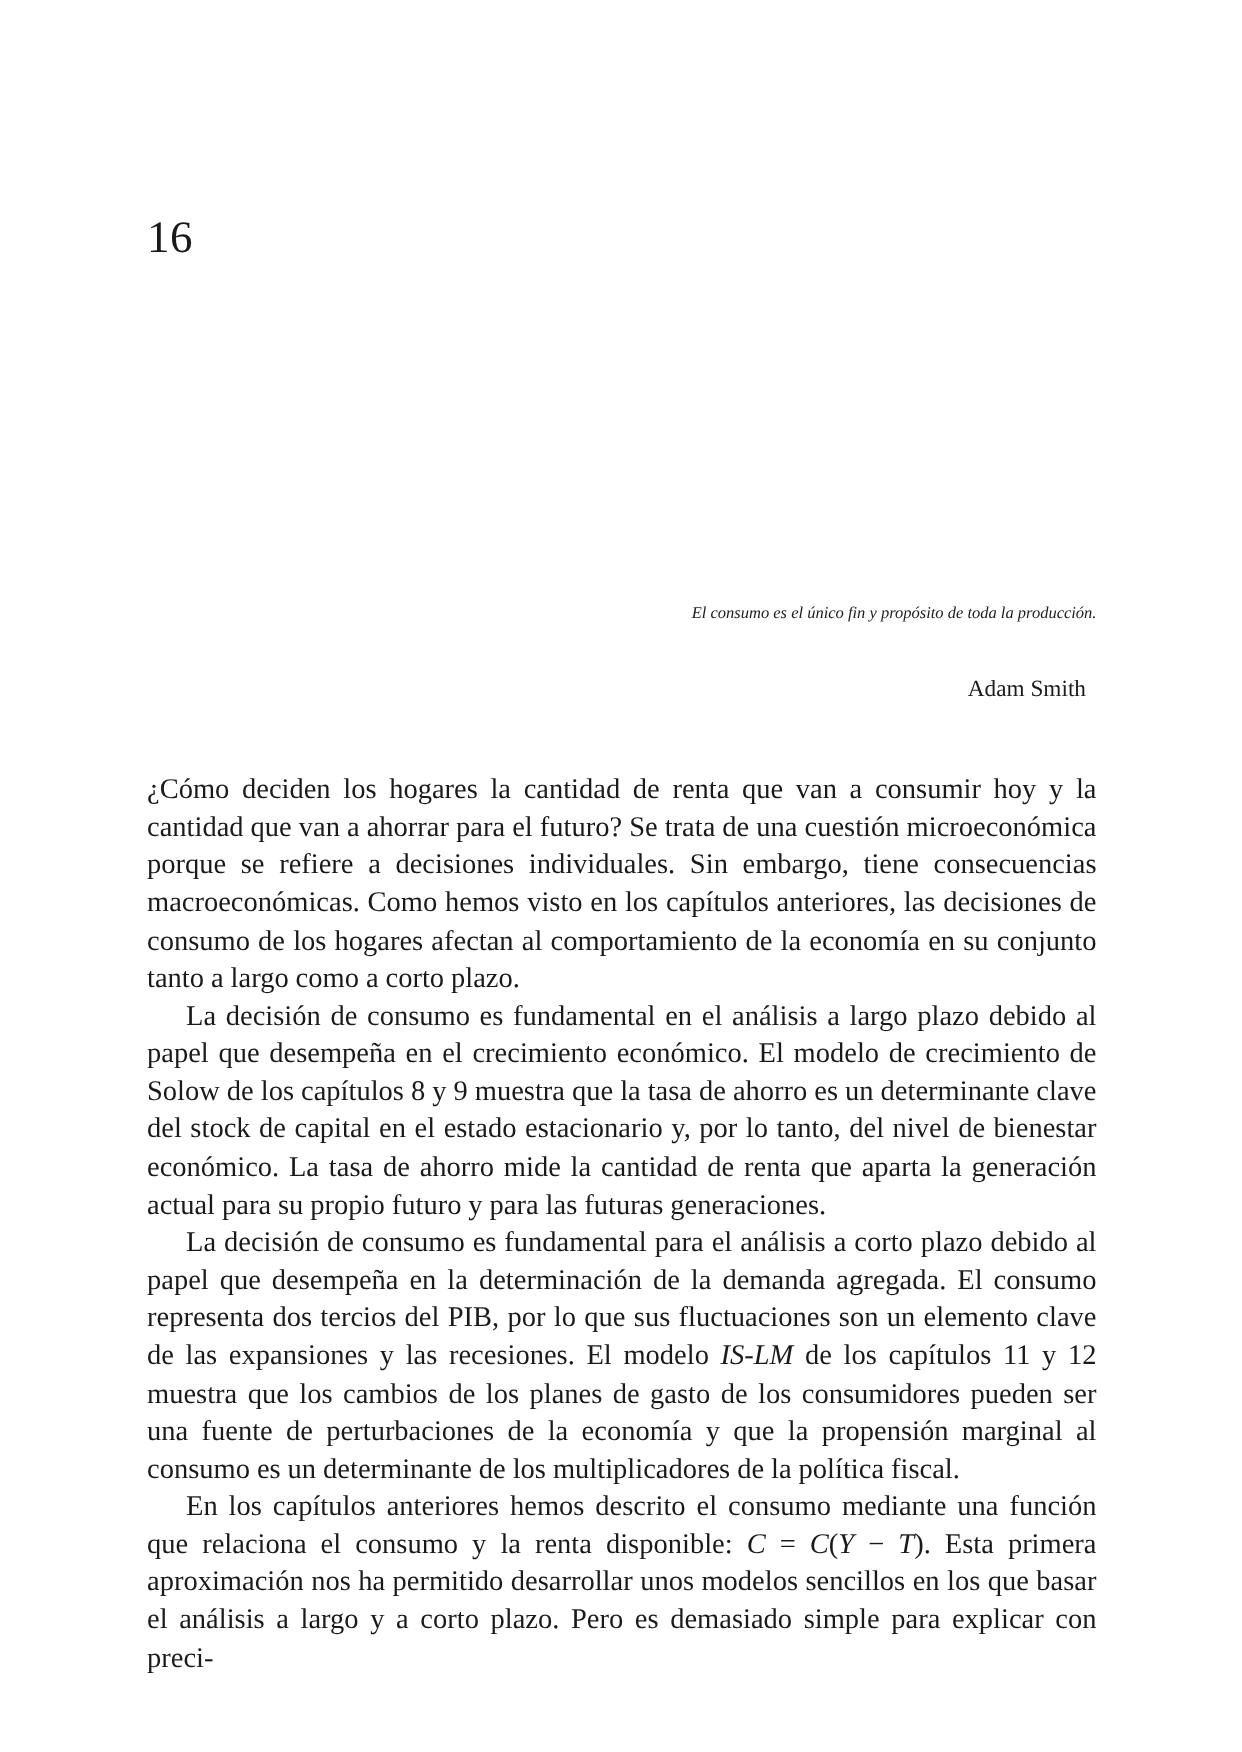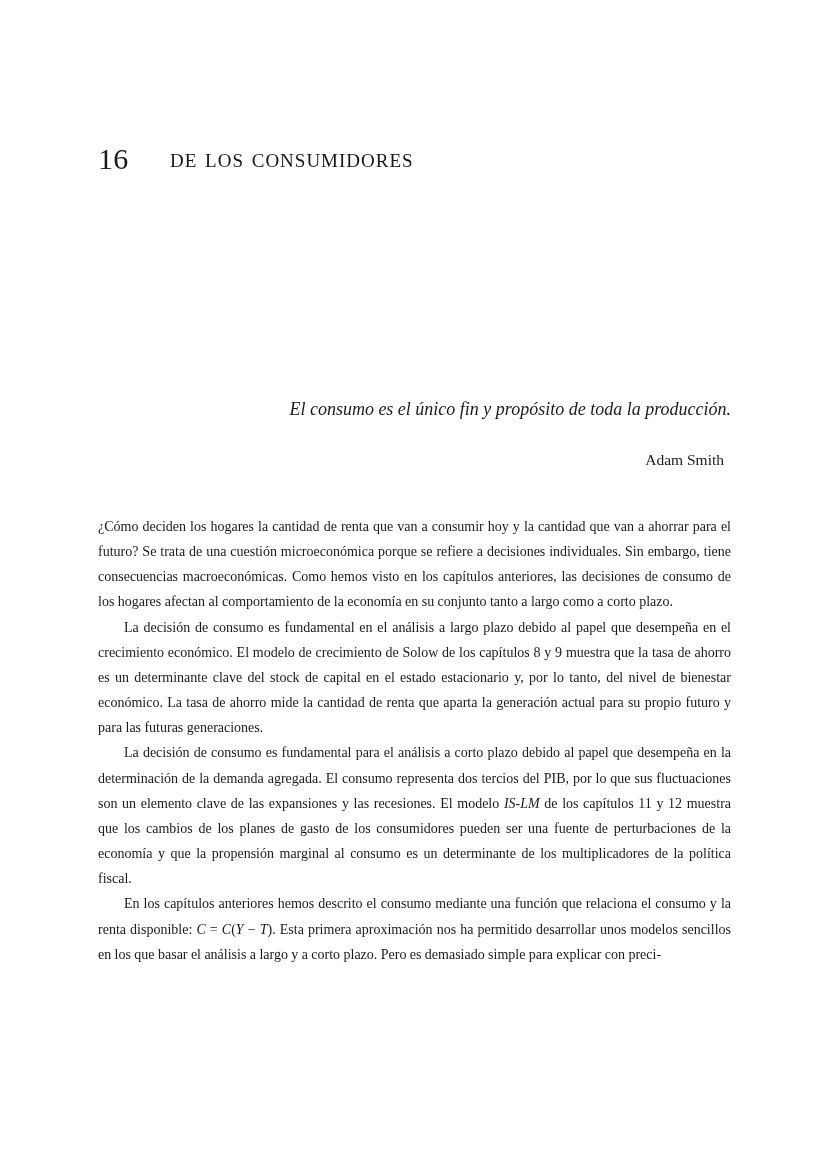--- a/index.html
+++ b/index.html
@@ -58,21 +58,21 @@
   .chapter-title .tline { display: block; }
 
   
   .epigraph {
     position: absolute;
     left: 98px;
     top: 398px;
     width: 633px;
     text-align: right;
     font-style: italic;
-    font-size: 18px;
+    font-size: 11px;
     line-height: 22px;
     color: #1c1c1c;
   }
   .epigraph-attrib {
     position: absolute;
     left: 91px;
     top: 449px;
     width: 633px;
     text-align: right;
     font-size: 15.5px;
@@ -82,21 +82,21 @@
 
   
   .body-text {
     position: absolute;
     left: 98px;
     top: 514px;
     width: 633px;
   }
   .para {
     margin: 0;
-    font-size: 14px;
+    font-size: 19px;
     line-height: 25.15px;
     text-align: justify;
     text-justify: inter-word;
     color: #1a1a1a;
     -webkit-hyphens: none;
     hyphens: none;
     word-spacing: -0.1px;
   }
   .para.indent {
     text-indent: 26px;
@@ -115,21 +115,20 @@
   }
 </style>
 </head>
 <body>
 
 <div class="page">
 
   <div class="chapter-head">
     <div class="chapter-number">16</div>
     <h1 class="chapter-title">
-      <span class="tline">de los consumidores</span>
     </h1>
   </div>
 
   <div class="epigraph">El consumo es el único fin y propósito de toda la producción.</div>
   <div class="epigraph-attrib">Adam Smith</div>
 
   <div class="body-text">
 
     <p class="para">¿Cómo deciden los hogares la cantidad de renta que van a consumir hoy y la cantidad que van a ahorrar para el futuro? Se trata de una cuestión microeconómica porque se refiere a decisiones individuales. Sin embargo, tiene consecuencias macroeconómicas. Como hemos visto en los capítulos anteriores, las decisiones de consumo de los hogares afectan al comportamiento de la economía en su conjunto tanto a largo como a corto plazo.</p>
 

